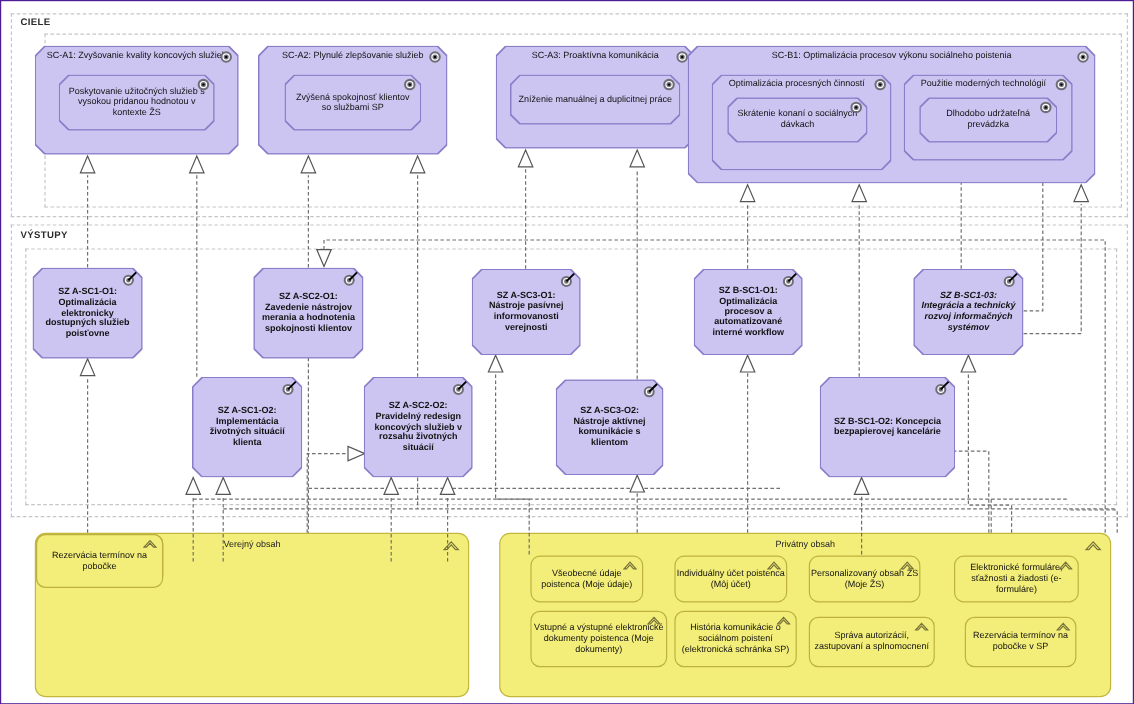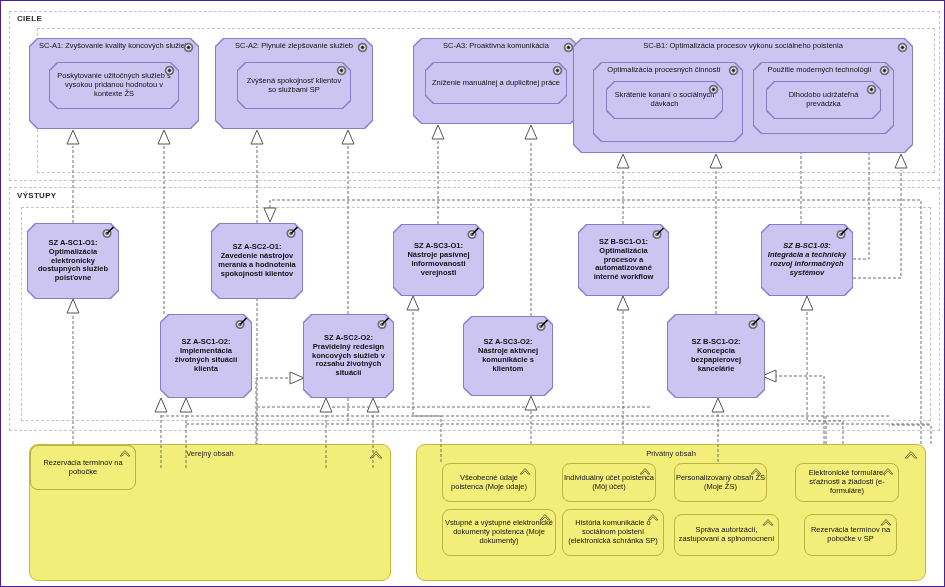--- a/index.html
+++ b/index.html
@@ -413,21 +413,21 @@
       <span class="icon" style="right:4px;top:3px;">
         <svg width="13" height="13">
             <circle cx="5" cy="7.5" r="4.6" fill="#6e6e78"></circle>
             <circle cx="5" cy="7.5" r="2.4" fill="none" stroke="#fff" stroke-width="1"></circle>
             <line x1="5" y1="7.5" x2="11.5" y2="1" stroke="#000" stroke-width="1.6"></line>
           </svg>
       </span>
       <div class="ctr n bold">SZ A-SC3-O2: Nástroje aktívnej komunikácie s klientom</div>
     </div>
 
-    <div class="bevel" style="left:666px;top:313px;width:98px;height:84px;">
+    <div class="bevel" style="left:682px;top:313px;width:113px;height:84px;">
       <div class="fill"></div>
       <span class="icon" style="right:4px;top:3px;">
         <svg width="13" height="13">
             <circle cx="5" cy="7.5" r="4.6" fill="#6e6e78"></circle>
             <circle cx="5" cy="7.5" r="2.4" fill="none" stroke="#fff" stroke-width="1"></circle>
             <line x1="5" y1="7.5" x2="11.5" y2="1" stroke="#000" stroke-width="1.6"></line>
           </svg>
       </span>
       <div class="ctr n bold">SZ B-SC1-O2: Koncepcia bezpapierovej kancelárie</div>
     </div>

